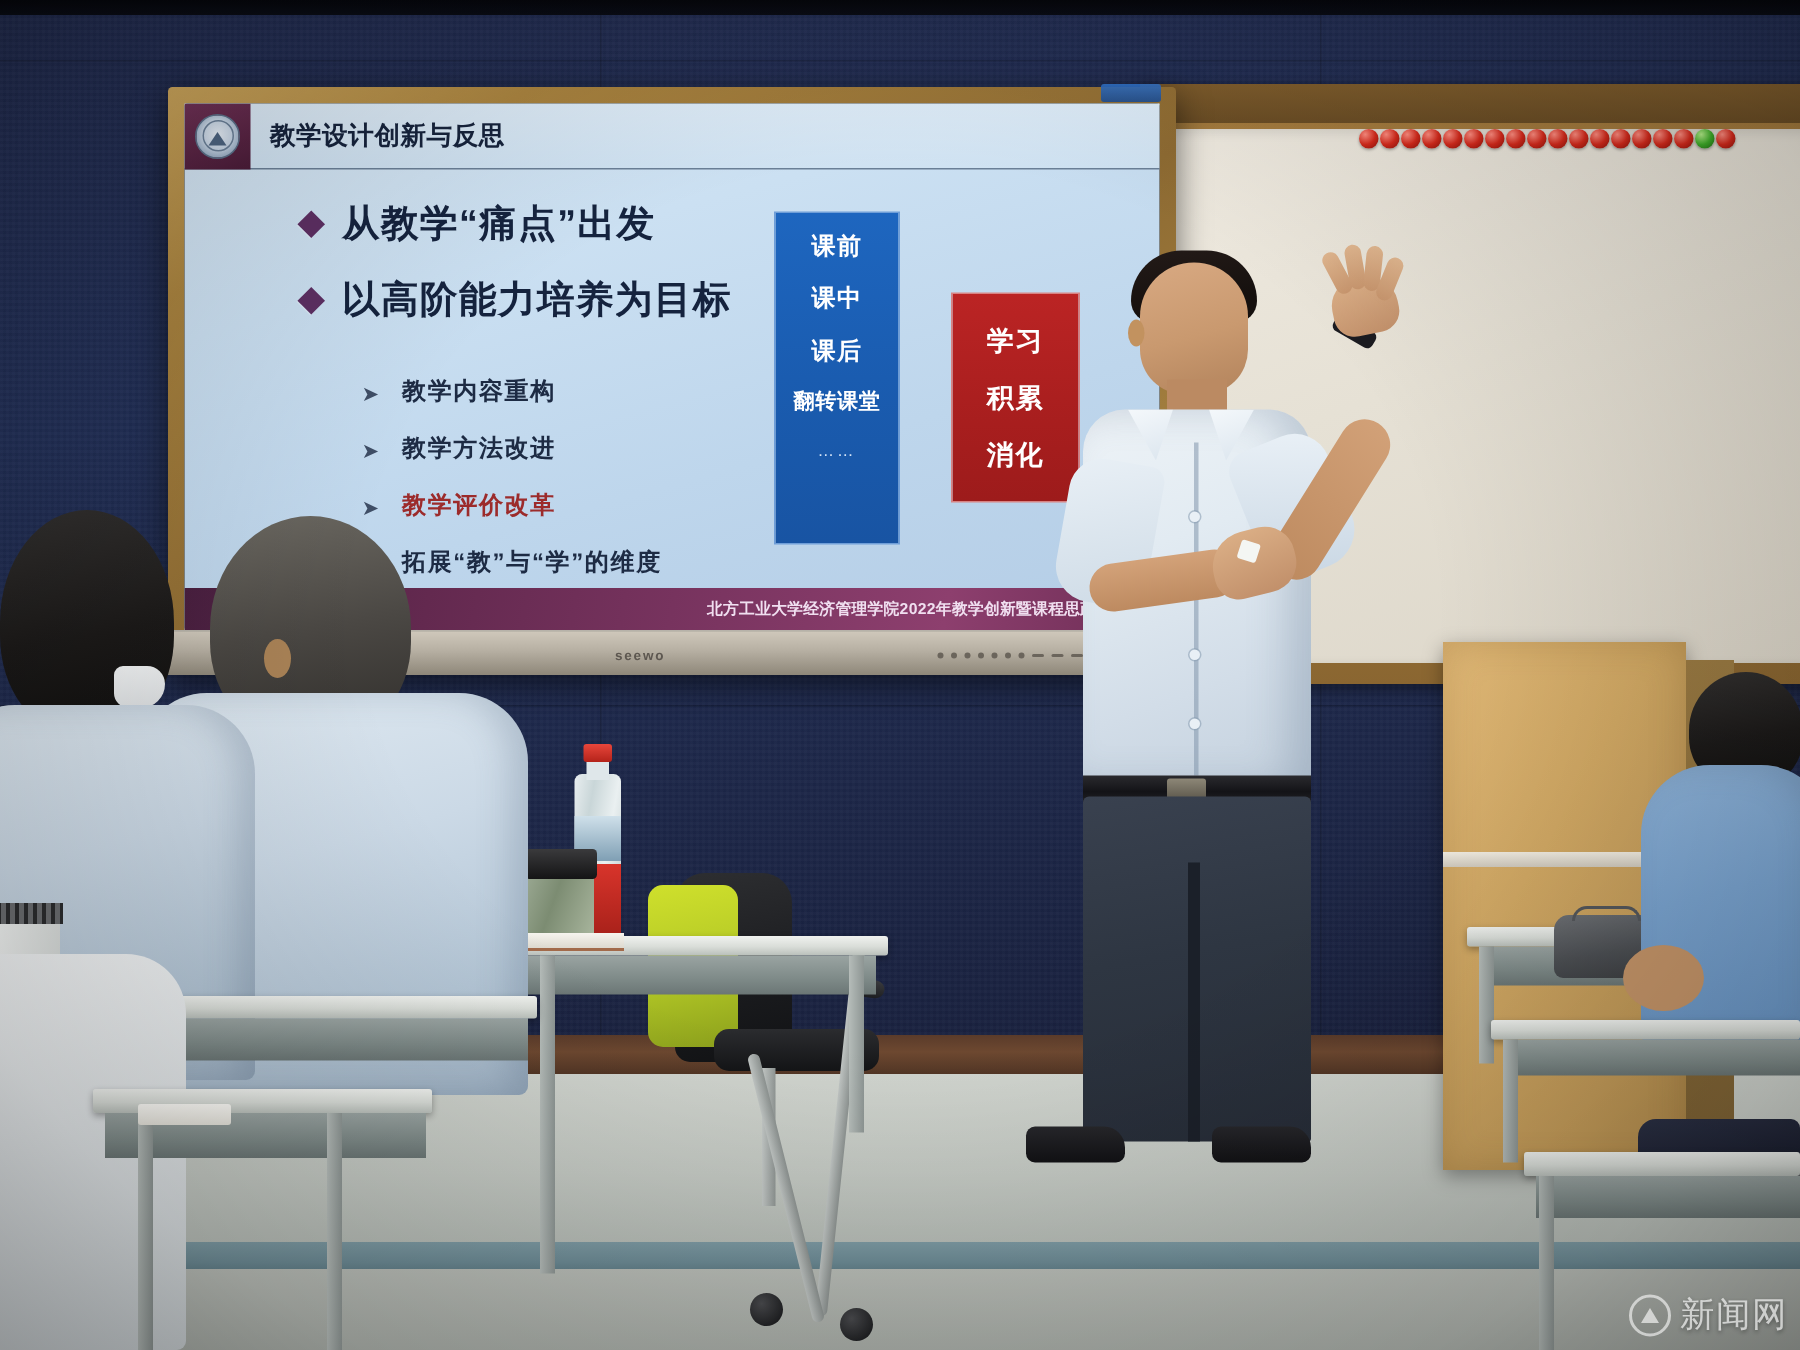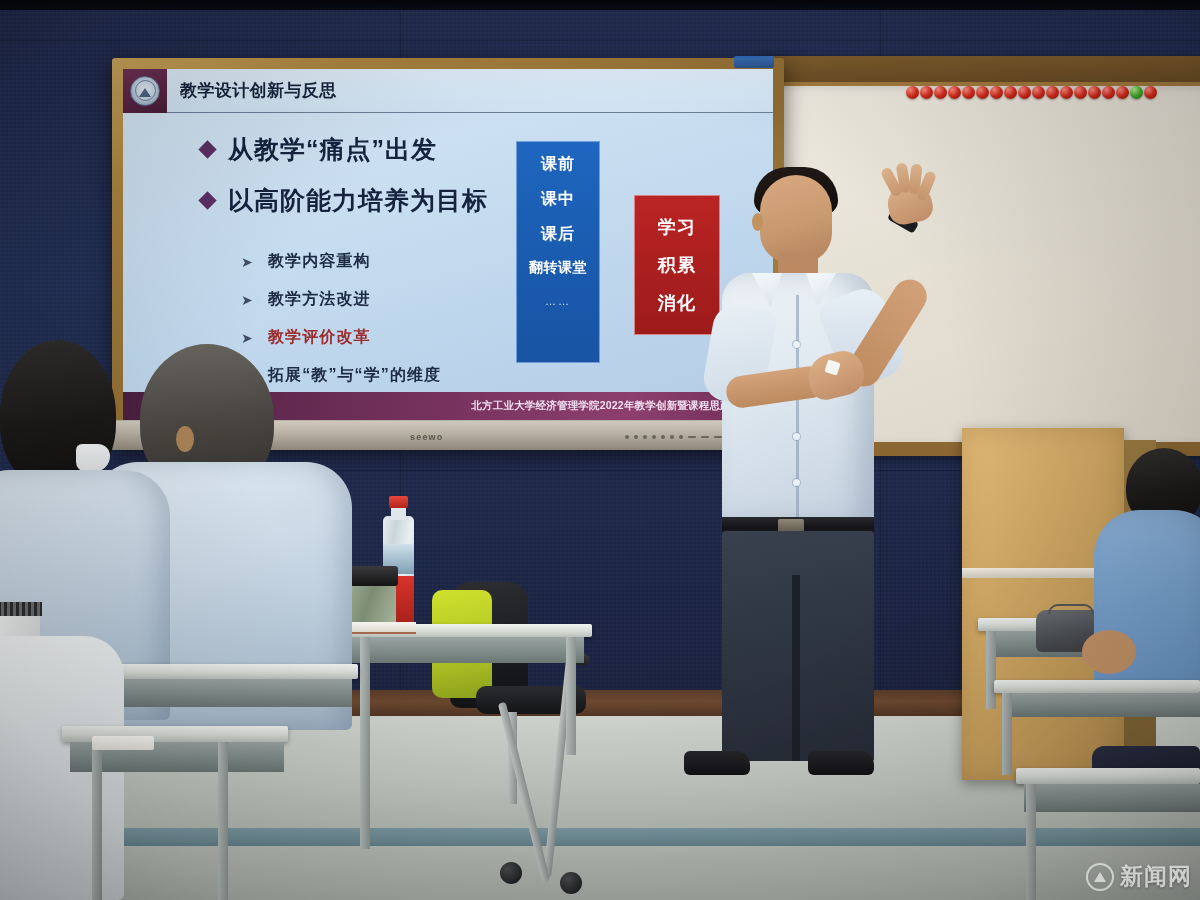--- a/index.html
+++ b/index.html
@@ -433,21 +433,21 @@
     border:2px solid rgba(255,255,255,.82);
     display:flex; align-items:center; justify-content:center;
     position:relative;
   }
   .wm-logo::after {
     content:""; width:0; height:0;
     border-left:6px solid transparent; border-right:6px solid transparent;
     border-bottom:10px solid rgba(255,255,255,.86);
   }
   .wm-text {
-    font-size:23px; font-weight:700; color:rgba(255,255,255,.88);
+    font-size:23px; font-weight:400; color:rgba(255,255,255,.88);
     letter-spacing:1px; text-shadow:0 1px 3px rgba(0,0,0,.5);
   }
 
   
   .vignette {
     position:absolute; inset:0; pointer-events:none;
     background:radial-gradient(ellipse at 50% 45%, rgba(0,0,0,0) 42%, rgba(0,0,0,.16) 82%, rgba(0,0,0,.30) 100%);
   }
 </style>
 </head>

